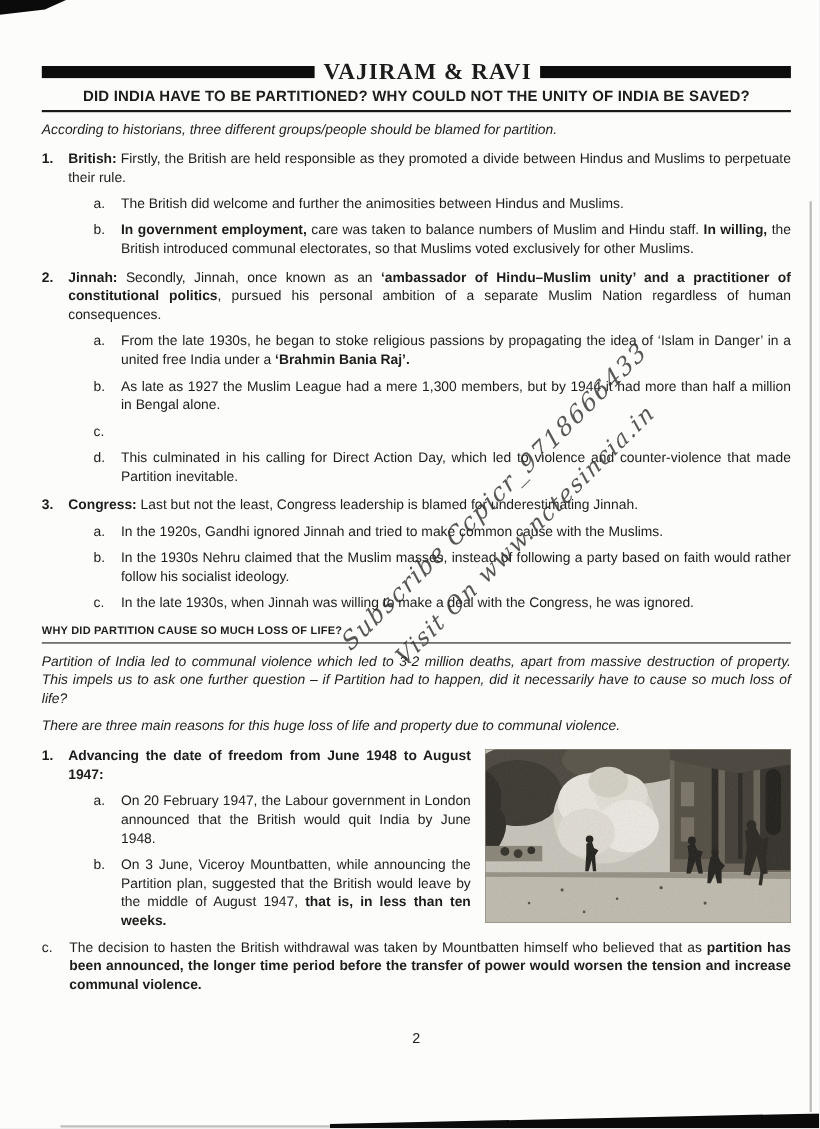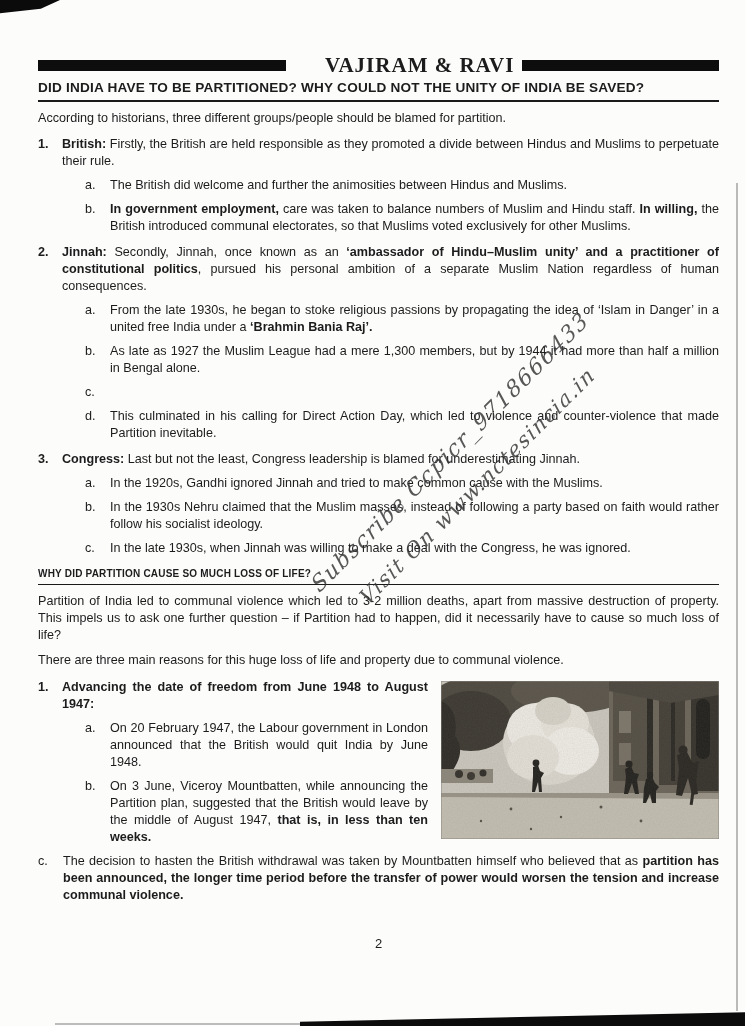--- a/index.html
+++ b/index.html
@@ -35,33 +35,33 @@
     position:absolute;left:55px;bottom:1px;width:250px;height:2px;
     background:rgba(110,110,110,.45);
   }
   
   .brand-row{display:flex;align-items:center;height:17px;}
   .brand-bar{height:11px;background:#0d0d0d;}
   .brand-bar.left{width:248px;margin-right:8px;}
   .brand-bar.right{flex:1;margin-left:8px;}
   .brand{
     font-family:"Liberation Serif", serif;
-    font-weight:bold;font-size:21px;letter-spacing:1px;white-space:nowrap;margin-left:31px;
+    font-weight:bold;font-size:21px;letter-spacing:1px;white-space:nowrap;
   }
   h1.rule-head{
     margin:6px 0 0 0;
     font-size:13.6px;font-weight:bold;letter-spacing:.2px;
-    padding-bottom:5px;border-bottom:2px solid #1a1a1a;
+    padding-bottom:5px;border-bottom:2px solid #1a1a1a;text-align:center;
   }
   h2.rule-head{
     margin:11px 0 0 0;
     font-size:10px;font-weight:bold;letter-spacing:.2px;
     padding-bottom:5px;border-bottom:1.6px solid #1a1a1a;
   }
-  p.body{margin:8px 0 0 0;font-size:12.6px;line-height:17px;text-align:justify;}
+  p.body{margin:8px 0 0 0;font-size:12.6px;line-height:17px;text-align:justify;font-style:italic;}
   .item{display:flex;margin-top:9px;font-size:12.6px;line-height:17px;}
   .item .num{width:24px;flex:none;}
   .item .num.bold{font-weight:bold;}
   .sub{display:flex;margin-top:7px;padding-left:47px;font-size:12.6px;line-height:17px;}
   .sub .letter{width:25px;flex:none;}
   .itext{flex:1;text-align:justify;}
   
   .photo-block{display:flex;margin-top:10px;gap:13px;align-items:flex-start;}
   .photo-left{flex:1;min-width:0;}
   .photo-left .item{margin-top:0;}

